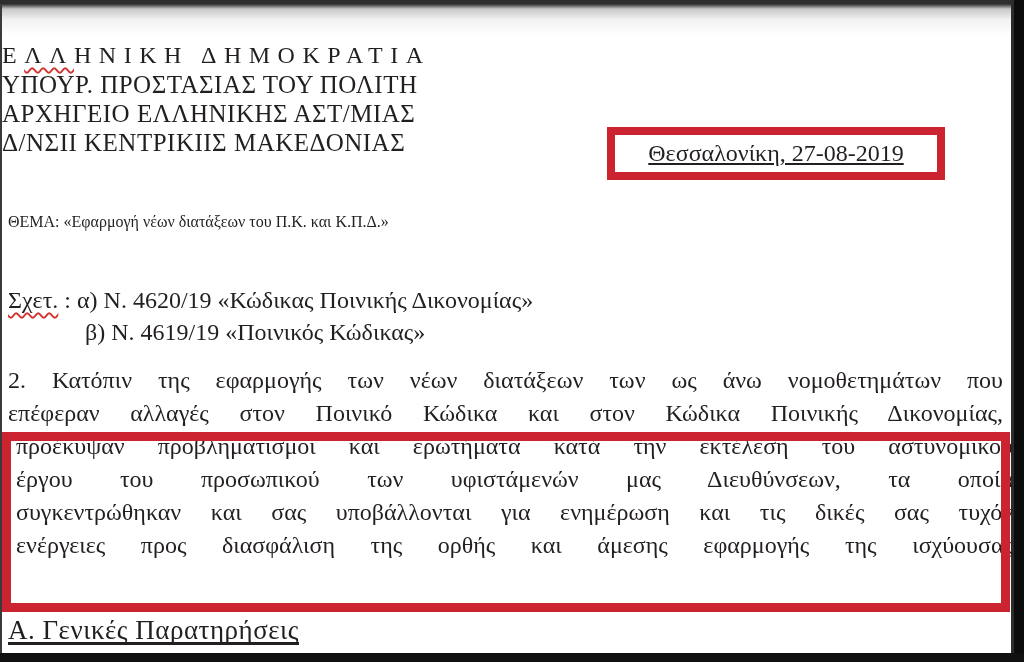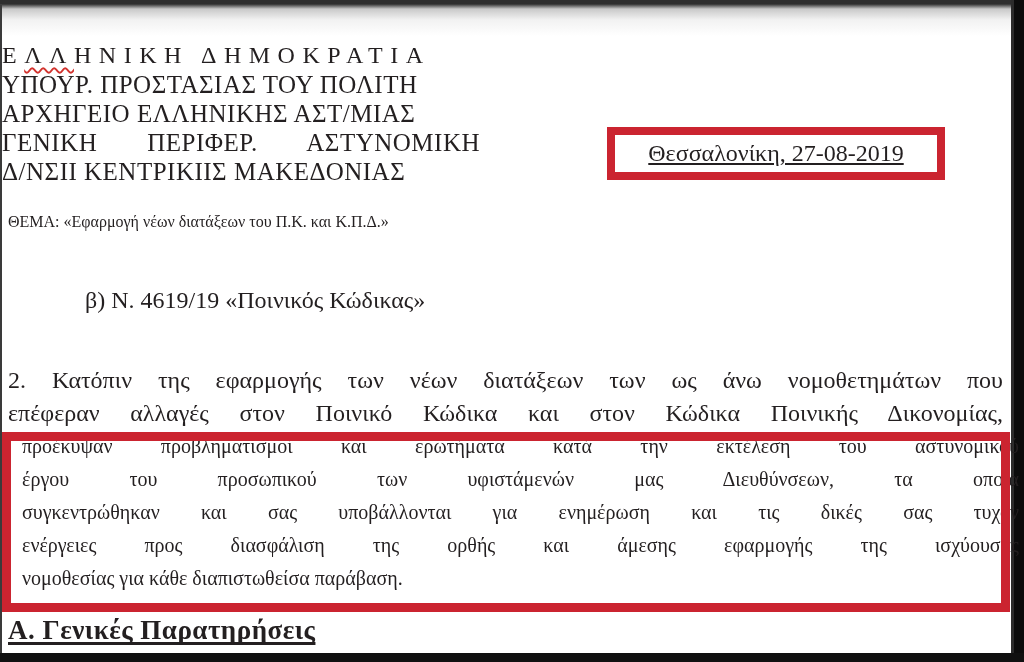--- a/index.html
+++ b/index.html
@@ -48,30 +48,30 @@
 
   .subject { position: absolute; left: 8px; top: 213px; font-size: 16px; white-space: nowrap; }
 
   .refs { position: absolute; left: 8px; top: 284px; font-size: 24px; line-height: 32px; }
   .ref2 { padding-left: 77px; }
 
   .para1 { position: absolute; left: 8px; top: 364px; width: 995px; font-size: 24px; line-height: 33px; }
   .jline { text-align: justify; text-align-last: justify; }
   .lline { text-align: left; }
 
-  .boxed-text { position: absolute; left: 22px; top: 430px; width: 997px; font-size: 20px; line-height: 33px; }
+  .boxed-text { position: absolute; left: 16px; top: 430px; width: 997px; font-size: 24px; line-height: 33px; }
 
   .red-overlay {
     position: absolute; left: 2px; top: 432px; width: 1008px; height: 180px;
     box-sizing: border-box; border: 9px solid #cb2430; background: transparent;
   }
 
   .heading {
     position: absolute; left: 8px; top: 615px;
-    font-size: 27px; font-weight: bold; letter-spacing: 0.5px; white-space: nowrap;
+    font-size: 27px; font-weight: normal; letter-spacing: 0.5px; white-space: nowrap;
     text-decoration: underline;
     text-decoration-thickness: 3px;
     text-underline-offset: 3px;
     text-decoration-skip-ink: none;
   }
 </style>
 </head>
 <body>
 
 <div class="page">
@@ -79,44 +79,43 @@
   <div class="top-edge"></div>
   <div class="left-edge"></div>
   <div class="right-line"></div>
   <div class="right-strip"></div>
   <div class="bottom-bar"></div>
 
   <div class="letterhead">
     <div class="lh1"><span>Ε</span><span class="squiggle">ΛΛ</span><span>ΗΝΙΚΗ ΔΗΜΟΚΡΑΤΙΑ</span></div>
     <div class="lh">ΥΠΟΥΡ. ΠΡΟΣΤΑΣΙΑΣ ΤΟΥ ΠΟΛΙΤΗ</div>
     <div class="lh">ΑΡΧΗΓΕΙΟ ΕΛΛΗΝΙΚΗΣ ΑΣΤ/ΜΙΑΣ</div>
-    <div class="lh lh-just">ΓΕΝΙΚΗ ΠΕΡΙΦΕΡ. ΑΣΤΥΝΟΜΙΚΗ</div>
     <div class="lh">Δ/ΝΣΙΙ ΚΕΝΤΡΙΚΙΙΣ ΜΑΚΕΔΟΝΙΑΣ</div>
   </div>
 
   <div class="datebox">
     <span>Θεσσαλονίκη, 27-08-2019</span>
   </div>
 
   <div class="subject">ΘΕΜΑ: «Εφαρμογή νέων διατάξεων του Π.Κ. και Κ.Π.Δ.»</div>
 
   <div class="refs">
+    <div><span class="squiggle">Σχετ.</span><span> : α)  Ν. 4620/19 «Κώδικας Ποινικής Δικονομίας»</span></div>
     <div class="ref2">β) Ν. 4619/19 «Ποινικός Κώδικας»</div>
   </div>
 
   <div class="para1">
     <div class="jline">2. Κατόπιν της εφαρμογής των νέων διατάξεων των ως άνω νομοθετημάτων που</div>
     <div class="jline">επέφεραν αλλαγές στον Ποινικό Κώδικα και στον Κώδικα Ποινικής Δικονομίας,</div>
   </div>
 
   <div class="boxed-text">
     <div class="jline">προέκυψαν προβληματισμοί και ερωτήματα κατά την εκτέλεση του αστυνομικού</div>
     <div class="jline">έργου του προσωπικού των υφιστάμενών μας Διευθύνσεων, τα οποία</div>
     <div class="jline">συγκεντρώθηκαν και σας υποβάλλονται για ενημέρωση και τις δικές σας τυχόν</div>
     <div class="jline">ενέργειες προς διασφάλιση της ορθής και άμεσης εφαρμογής της ισχύουσας</div>
-    <div class="lline">νομοθεσίας για κάθε διαπιστωθείσα παράβαση.</div>
   </div>
 
   <div class="red-overlay"></div>
 
   <div class="heading">Α. Γενικές Παρατηρήσεις</div>
 
 </div>
 
 </body></html>

